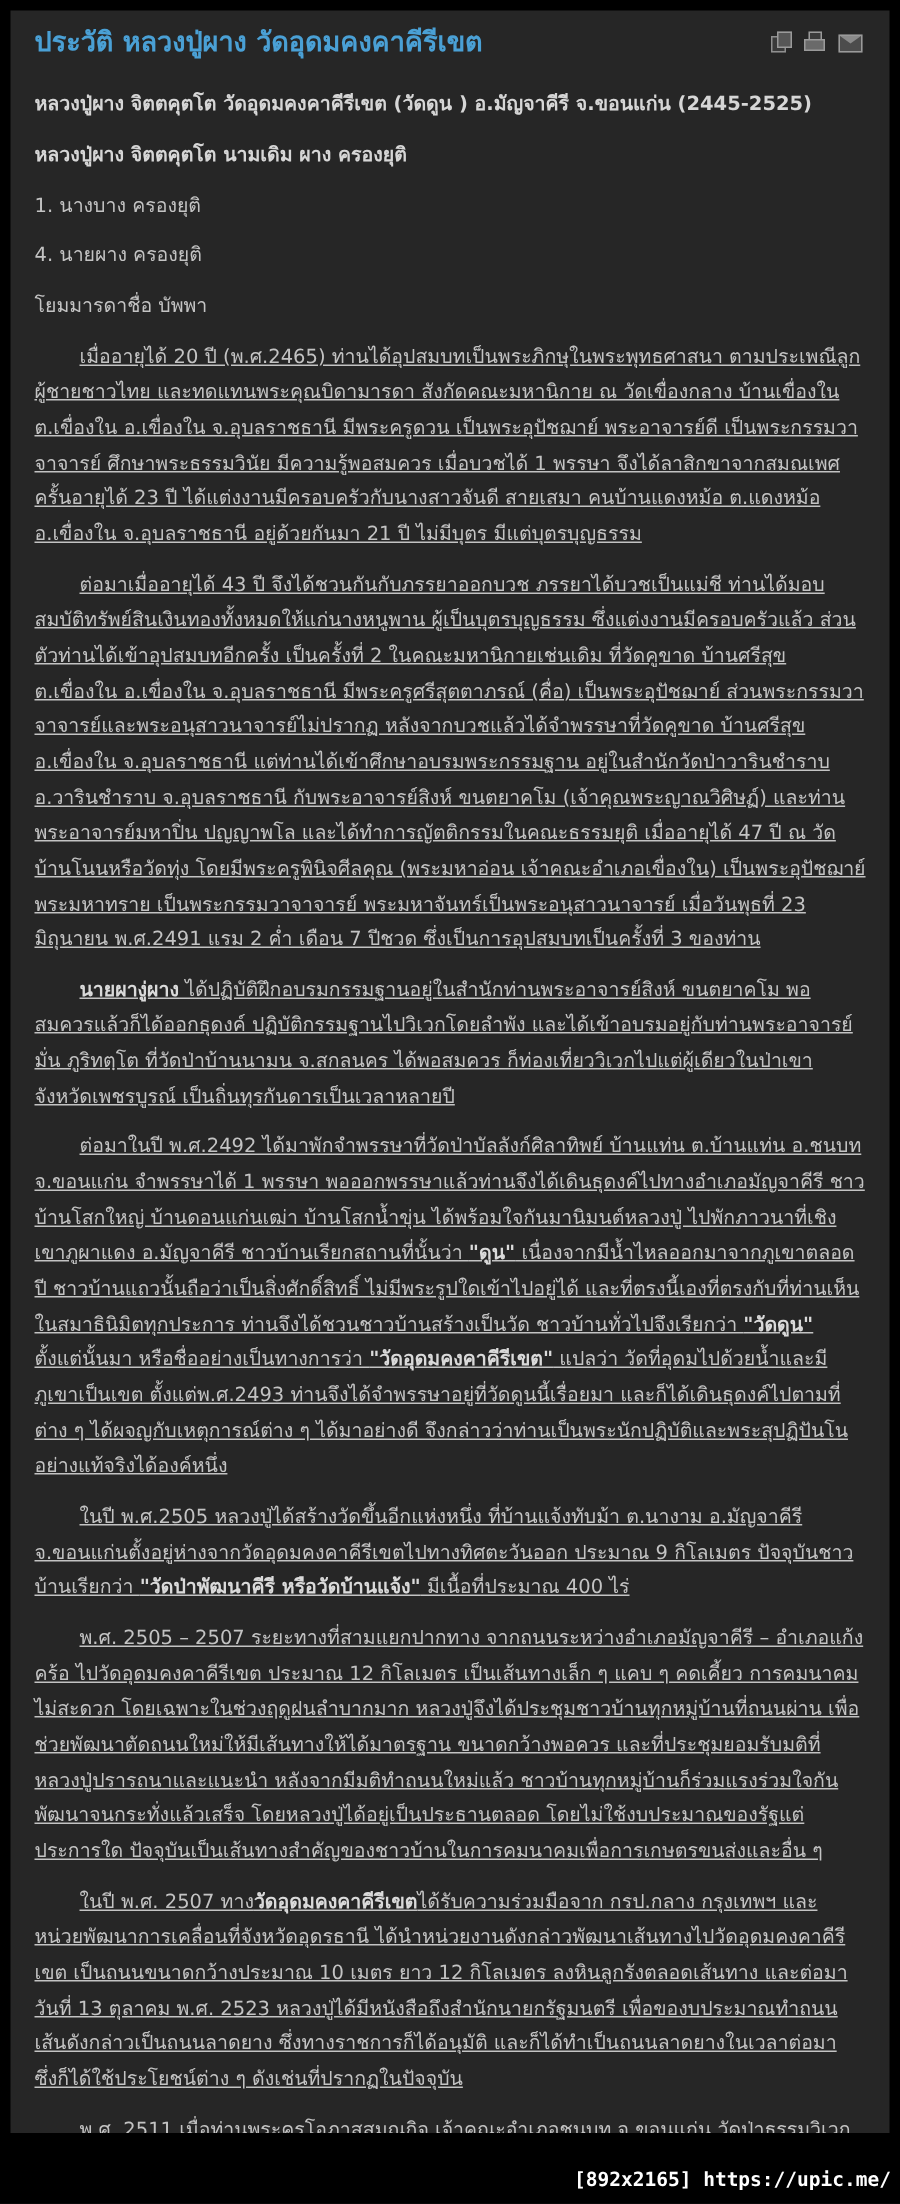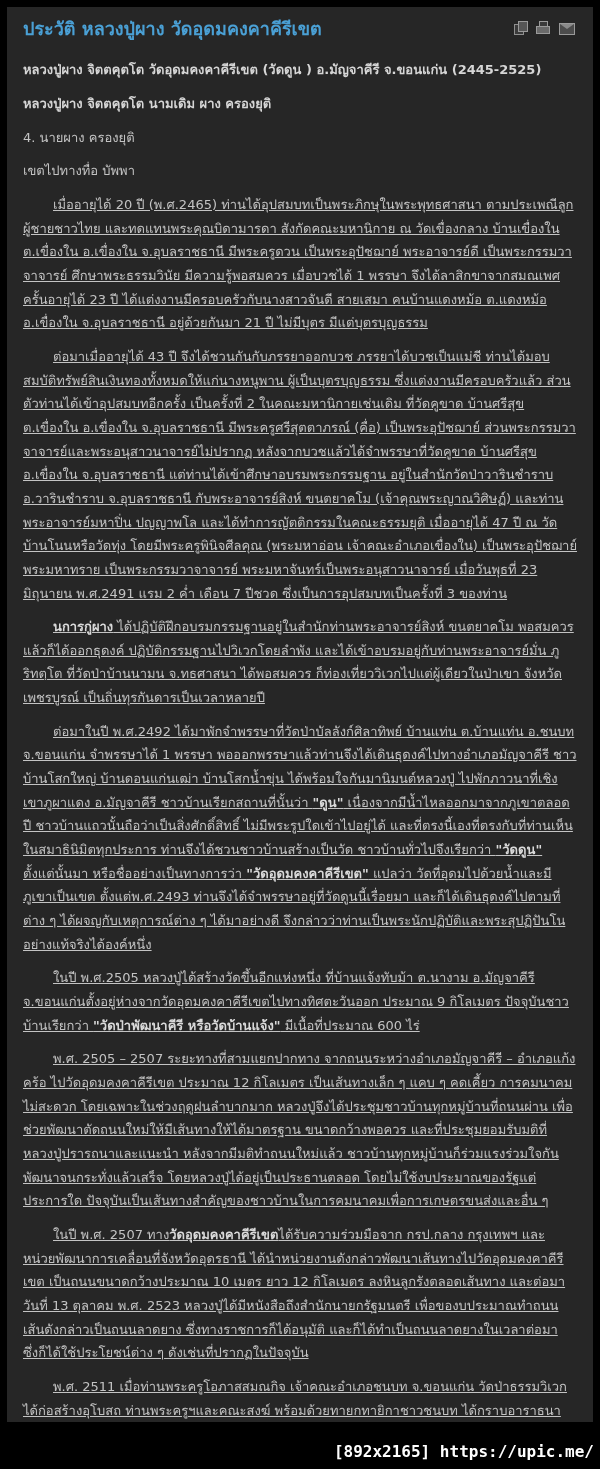--- a/index.html
+++ b/index.html
@@ -52,47 +52,48 @@
   }
   .para.indent{text-indent:30px;text-decoration:underline;}
   .para.bold{font-weight:bold;color:#d6d6d6;}
   .seg-b{font-weight:bold;color:#dadada;}
   .footer-bar{
     position:absolute;left:0;bottom:0;width:600px;height:47px;
     background:#000;
   }
   .footer-caption{
     position:absolute;right:6px;bottom:8px;
-    color:#ffffff;font-weight:bold;font-size:16px;
+    color:#ffffff;font-weight:bold;font-size:13px;
     font-family:"DejaVu Sans Mono",monospace;
     letter-spacing:0px;
   }
 </style>
 </head>
 <body>
 
 <div class="panel">
   <div class="header-row">
     <h1 class="title">ประวัติ หลวงปู่ผาง วัดอุดมคงคาคีรีเขต</h1>
     <div class="action-icons">
       <span class="action-icon icon-pages"></span>
       <span class="action-icon icon-print"></span>
       <span class="action-icon icon-mail"></span>
     </div>
   </div>
   <div class="article-body">
       <p class="para bold"><span>หลวงปู่ผาง จิตตคุตโต วัดอุดมคงคาคีรีเขต (วัดดูน ) อ.มัญจาคีรี จ.ขอนแก่น (2445-2525)</span></p>
       <p class="para bold"><span>หลวงปู่ผาง จิตตคุตโต นามเดิม ผาง ครองยุติ</span></p>
+      <p class="para"><span>1. นางบาง ครองยุติ</span></p>
       <p class="para"><span>4. นายผาง ครองยุติ</span></p>
-      <p class="para"><span>เขตไปทางทื่อ บัพพา</span></p>
+      <p class="para"><span>โยมมารดาชื่อ บัพพา</span></p>
       <p class="para indent"><span>เมื่ออายุได้ 20 ปี (พ.ศ.2465) ท่านได้อุปสมบทเป็นพระภิกษุในพระพุทธศาสนา ตามประเพณีลูกผู้ชายชาวไทย และทดแทนพระคุณบิดามารดา สังกัดคณะมหานิกาย ณ วัดเขื่องกลาง บ้านเขื่องใน ต.เขื่องใน อ.เขื่องใน จ.อุบลราชธานี มีพระครูดวน เป็นพระอุปัชฌาย์ พระอาจารย์ดี เป็นพระกรรมวาจาจารย์ ศึกษาพระธรรมวินัย มีความรู้พอสมควร เมื่อบวชได้ 1 พรรษา จึงได้ลาสิกขาจากสมณเพศ ครั้นอายุได้ 23 ปี ได้แต่งงานมีครอบครัวกับนางสาวจันดี สายเสมา คนบ้านแดงหม้อ ต.แดงหม้อ อ.เขื่องใน จ.อุบลราชธานี อยู่ด้วยกันมา 21 ปี ไม่มีบุตร มีแต่บุตรบุญธรรม</span></p>
       <p class="para indent"><span>ต่อมาเมื่ออายุได้ 43 ปี จึงได้ชวนกันกับภรรยาออกบวช ภรรยาได้บวชเป็นแม่ชี ท่านได้มอบสมบัติทรัพย์สินเงินทองทั้งหมดให้แก่นางหนูพาน ผู้เป็นบุตรบุญธรรม ซึ่งแต่งงานมีครอบครัวแล้ว ส่วนตัวท่านได้เข้าอุปสมบทอีกครั้ง เป็นครั้งที่ 2 ในคณะมหานิกายเช่นเดิม ที่วัดคูขาด บ้านศรีสุข ต.เขื่องใน อ.เขื่องใน จ.อุบลราชธานี มีพระครูศรีสุตตาภรณ์ (คื่อ) เป็นพระอุปัชฌาย์ ส่วนพระกรรมวาจาจารย์และพระอนุสาวนาจารย์ไม่ปรากฏ หลังจากบวชแล้วได้จำพรรษาที่วัดคูขาด บ้านศรีสุข อ.เขื่องใน จ.อุบลราชธานี แต่ท่านได้เข้าศึกษาอบรมพระกรรมฐาน อยู่ในสำนักวัดป่าวารินชำราบ อ.วารินชำราบ จ.อุบลราชธานี กับพระอาจารย์สิงห์ ขนตยาคโม (เจ้าคุณพระญาณวิศิษฏ์) และท่านพระอาจารย์มหาปิ่น ปญญาพโล และได้ทำการญัตติกรรมในคณะธรรมยุติ เมื่ออายุได้ 47 ปี ณ วัดบ้านโนนหรือวัดทุ่ง โดยมีพระครูพินิจศีลคุณ (พระมหาอ่อน เจ้าคณะอำเภอเขื่องใน) เป็นพระอุปัชฌาย์ พระมหาทราย เป็นพระกรรมวาจาจารย์ พระมหาจันทร์เป็นพระอนุสาวนาจารย์ เมื่อวันพุธที่ 23 มิถุนายน พ.ศ.2491 แรม 2 ค่ำ เดือน 7 ปีชวด ซึ่งเป็นการอุปสมบทเป็นครั้งที่ 3 ของท่าน</span></p>
-      <p class="para indent"><span class="seg-b">นการกู่ผาง</span><span> ได้ปฏิบัติฝึกอบรมกรรมฐานอยู่ในสำนักท่านพระอาจารย์สิงห์ ขนตยาคโม พอสมควรแล้วก็ได้ออกธุดงค์ ปฏิบัติกรรมฐานไปวิเวกโดยลำพัง และได้เข้าอบรมอยู่กับท่านพระอาจารย์มั่น ภูริทตฺโต ที่วัดป่าบ้านนามน จ.ทธศาสนา ได้พอสมควร ก็ท่องเที่ยววิเวกไปแต่ผู้เดียวในป่าเขา จังหวัดเพชรบูรณ์ เป็นถิ่นทุรกันดารเป็นเวลาหลายปี</span></p>
+      <p class="para indent"><span class="seg-b">นายผางู่ผาง</span><span> ได้ปฏิบัติฝึกอบรมกรรมฐานอยู่ในสำนักท่านพระอาจารย์สิงห์ ขนตยาคโม พอสมควรแล้วก็ได้ออกธุดงค์ ปฏิบัติกรรมฐานไปวิเวกโดยลำพัง และได้เข้าอบรมอยู่กับท่านพระอาจารย์มั่น ภูริทตฺโต ที่วัดป่าบ้านนามน จ.สกลนคร ได้พอสมควร ก็ท่องเที่ยววิเวกไปแต่ผู้เดียวในป่าเขา จังหวัดเพชรบูรณ์ เป็นถิ่นทุรกันดารเป็นเวลาหลายปี</span></p>
       <p class="para indent"><span>ต่อมาในปี พ.ศ.2492 ได้มาพักจำพรรษาที่วัดป่าบัลลังก์ศิลาทิพย์ บ้านแท่น ต.บ้านแท่น อ.ชนบท จ.ขอนแก่น จำพรรษาได้ 1 พรรษา พอออกพรรษาแล้วท่านจึงได้เดินธุดงค์ไปทางอำเภอมัญจาคีรี ชาวบ้านโสกใหญ่ บ้านดอนแก่นเฒ่า บ้านโสกน้ำขุ่น ได้พร้อมใจกันมานิมนต์หลวงปู่ ไปพักภาวนาที่เชิงเขาภูผาแดง อ.มัญจาคีรี ชาวบ้านเรียกสถานที่นั้นว่า </span><span class="seg-b">"ดูน"</span><span> เนื่องจากมีน้ำไหลออกมาจากภูเขาตลอดปี ชาวบ้านแถวนั้นถือว่าเป็นสิ่งศักดิ์สิทธิ์ ไม่มีพระรูปใดเข้าไปอยู่ได้ และที่ตรงนี้เองที่ตรงกับที่ท่านเห็นในสมาธินิมิตทุกประการ ท่านจึงได้ชวนชาวบ้านสร้างเป็นวัด ชาวบ้านทั่วไปจึงเรียกว่า </span><span class="seg-b">"วัดดูน"</span><span> ตั้งแต่นั้นมา หรือชื่ออย่างเป็นทางการว่า </span><span class="seg-b">"วัดอุดมคงคาคีรีเขต"</span><span> แปลว่า วัดที่อุดมไปด้วยน้ำและมีภูเขาเป็นเขต ตั้งแต่พ.ศ.2493 ท่านจึงได้จำพรรษาอยู่ที่วัดดูนนี้เรื่อยมา และก็ได้เดินธุดงค์ไปตามที่ต่าง ๆ ได้ผจญกับเหตุการณ์ต่าง ๆ ได้มาอย่างดี จึงกล่าวว่าท่านเป็นพระนักปฏิบัติและพระสุปฏิปันโนอย่างแท้จริงได้องค์หนึ่ง</span></p>
-      <p class="para indent"><span>ในปี พ.ศ.2505 หลวงปู่ได้สร้างวัดขึ้นอีกแห่งหนึ่ง ที่บ้านแจ้งทับม้า ต.นางาม อ.มัญจาคีรี จ.ขอนแก่นตั้งอยู่ห่างจากวัดอุดมคงคาคีรีเขตไปทางทิศตะวันออก ประมาณ 9 กิโลเมตร ปัจจุบันชาวบ้านเรียกว่า </span><span class="seg-b">"วัดป่าพัฒนาคีรี หรือวัดบ้านแจ้ง"</span><span> มีเนื้อที่ประมาณ 600 ไร่</span></p>
+      <p class="para indent"><span>ในปี พ.ศ.2505 หลวงปู่ได้สร้างวัดขึ้นอีกแห่งหนึ่ง ที่บ้านแจ้งทับม้า ต.นางาม อ.มัญจาคีรี จ.ขอนแก่นตั้งอยู่ห่างจากวัดอุดมคงคาคีรีเขตไปทางทิศตะวันออก ประมาณ 9 กิโลเมตร ปัจจุบันชาวบ้านเรียกว่า </span><span class="seg-b">"วัดป่าพัฒนาคีรี หรือวัดบ้านแจ้ง"</span><span> มีเนื้อที่ประมาณ 400 ไร่</span></p>
       <p class="para indent"><span>พ.ศ. 2505 – 2507 ระยะทางที่สามแยกปากทาง จากถนนระหว่างอำเภอมัญจาคีรี – อำเภอแก้งคร้อ ไปวัดอุดมคงคาคีรีเขต ประมาณ 12 กิโลเมตร เป็นเส้นทางเล็ก ๆ แคบ ๆ คดเคี้ยว การคมนาคมไม่สะดวก โดยเฉพาะในช่วงฤดูฝนลำบากมาก หลวงปู่จึงได้ประชุมชาวบ้านทุกหมู่บ้านที่ถนนผ่าน เพื่อช่วยพัฒนาตัดถนนใหม่ให้มีเส้นทางให้ได้มาตรฐาน ขนาดกว้างพอควร และที่ประชุมยอมรับมติที่หลวงปู่ปรารถนาและแนะนำ หลังจากมีมติทำถนนใหม่แล้ว ชาวบ้านทุกหมู่บ้านก็ร่วมแรงร่วมใจกันพัฒนาจนกระทั่งแล้วเสร็จ โดยหลวงปู่ได้อยู่เป็นประธานตลอด โดยไม่ใช้งบประมาณของรัฐแต่ประการใด ปัจจุบันเป็นเส้นทางสำคัญของชาวบ้านในการคมนาคมเพื่อการเกษตรขนส่งและอื่น ๆ</span></p>
       <p class="para indent"><span>ในปี พ.ศ. 2507 ทาง</span><span class="seg-b">วัดอุดมคงคาคีรีเขต</span><span>ได้รับความร่วมมือจาก กรป.กลาง กรุงเทพฯ และหน่วยพัฒนาการเคลื่อนที่จังหวัดอุดรธานี ได้นำหน่วยงานดังกล่าวพัฒนาเส้นทางไปวัดอุดมคงคาคีรีเขต เป็นถนนขนาดกว้างประมาณ 10 เมตร ยาว 12 กิโลเมตร ลงหินลูกรังตลอดเส้นทาง และต่อมา วันที่ 13 ตุลาคม พ.ศ. 2523 หลวงปู่ได้มีหนังสือถึงสำนักนายกรัฐมนตรี เพื่อของบประมาณทำถนนเส้นดังกล่าวเป็นถนนลาดยาง ซึ่งทางราชการก็ได้อนุมัติ และก็ได้ทำเป็นถนนลาดยางในเวลาต่อมา ซึ่งก็ได้ใช้ประโยชน์ต่าง ๆ ดังเช่นที่ปรากฏในปัจจุบัน</span></p>
       <p class="para indent"><span>พ.ศ. 2511 เมื่อท่านพระครูโอภาสสมณกิจ เจ้าคณะอำเภอชนบท จ.ขอนแก่น วัดป่าธรรมวิเวก ได้ก่อสร้างอุโบสถ ท่านพระครูฯและคณะสงฆ์ พร้อมด้วยทายกทายิกาชาวชนบท ได้กราบอาราธนานิมนต์หลวงปู่ผางมาจำพรรษาที่วัดป่าธรรมวิเวกแห่งนี้ เพื่อเป็นประธานในการดำเนินการก่อสร้าง ซึ่งหลวงปู่ท่านก็ได้เมตตารับเป็นประธานด้วยดี และช่วยอุปถัมภ์มาตลอด เริ่มตั้งแต่อนุญาตให้จัดสร้างเหรียญรุ่นแรกของท่าน เพื่อนำรายได้สมทบทุนสร้างอุโบสถ กระทั่งอุโบสถวัดป่าธรรมวิเวกเสร็จสิ้นสมบูรณ์ทุกประการ หลังจากนั้นหลวงปู่ก็ออกธุดงค์ไปตามที่ต่าง ๆ และก็ได้สร้างสาธารณะสถานไว้ในพระพุทธศาสนามากมาย จึงเป็นที่รู้จักและเลื่อมใสศรัทธาของประชาชนทั่วไป</span></p>
     </div>
 </div>
 
 <div class="footer-bar">
   <span class="footer-caption">[892x2165] https://upic.me/</span>
 </div>
 

